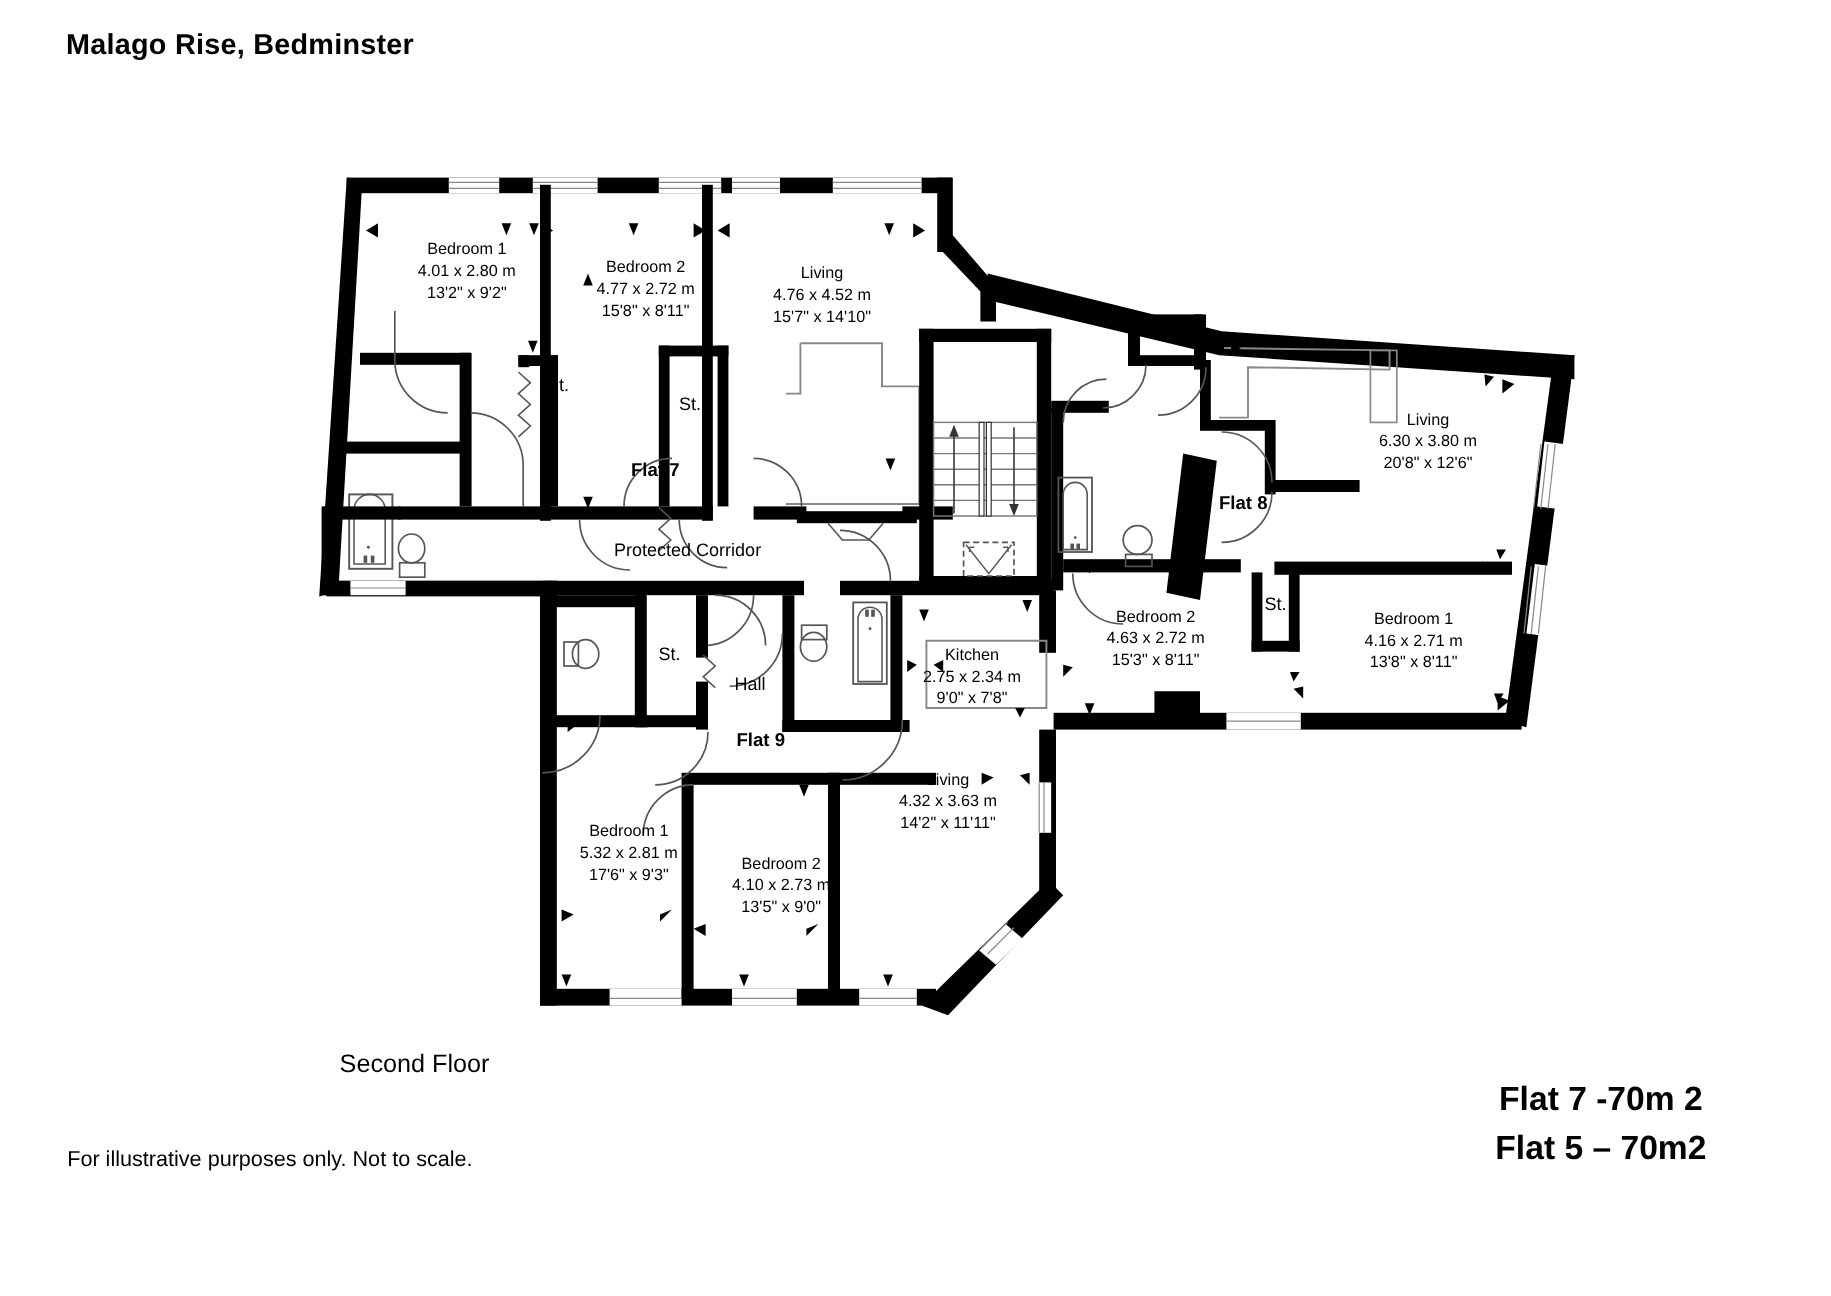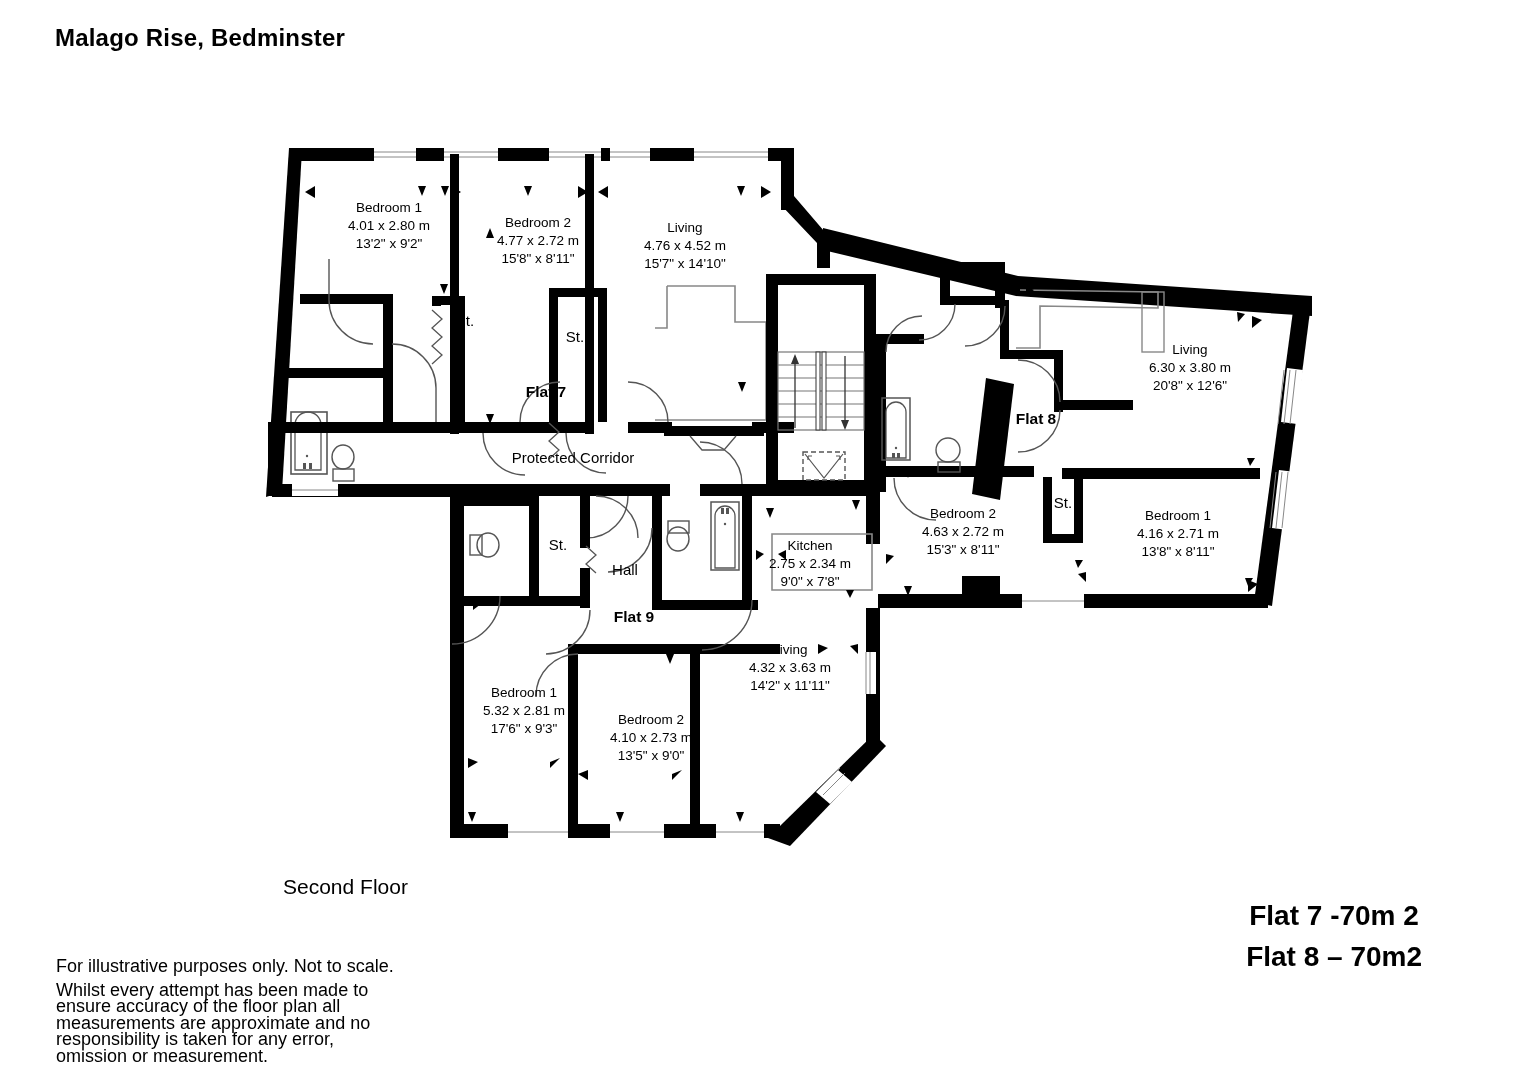--- a/index.html
+++ b/index.html
@@ -406,19 +406,18 @@
       <text x="546" y="397" class="rl-b">Flat 7</text>
       <text x="1036" y="424" class="rl-b">Flat 8</text>
       <text x="634" y="622" class="rl-b">Flat 9</text>
     </g>
 </svg>
 
 <div id="floorLabel">Second Floor</div>
 
 <div id="disclaimer">
   <div class="l1">For illustrative purposes only. Not to scale.</div>
-  <div class="l2">Whilst every attempt has been made to ensure accuracy of the floor plan all measurements are approximate and no responsibility is taken for any error, omission or measurement.</div>
 </div>
 
 <div id="areas">
   <div>Flat 7 -70m 2</div>
-  <div>Flat 8 – 70m2</div>
+  <div>Flat 5 – 70m2</div>
 </div>
 
 </body></html>

